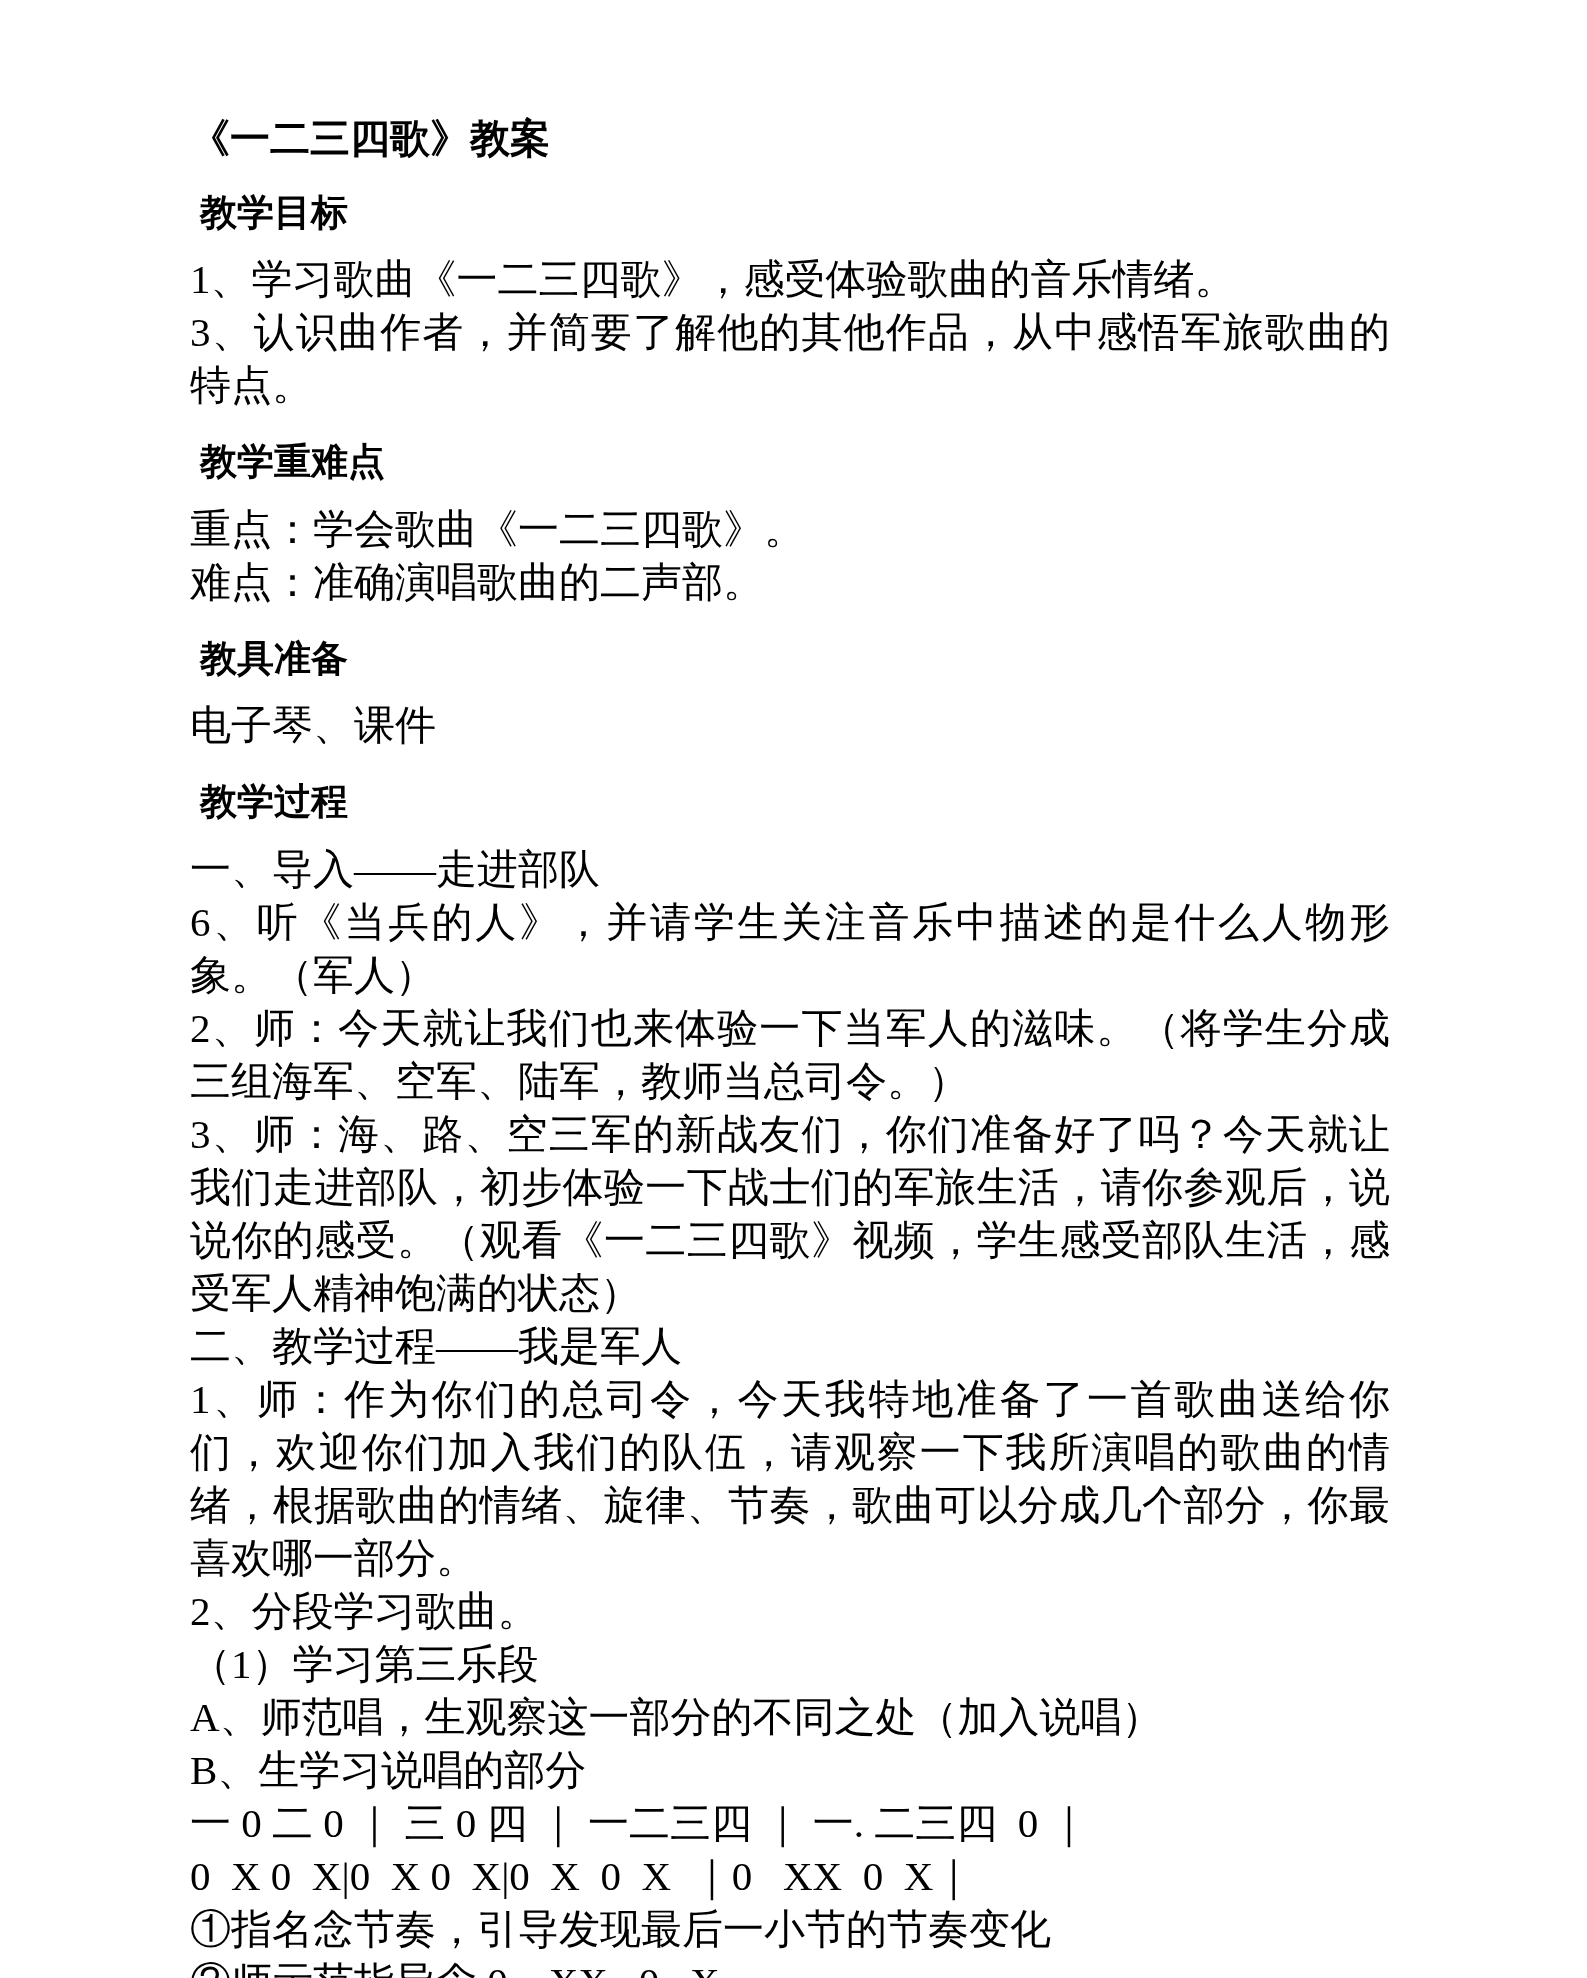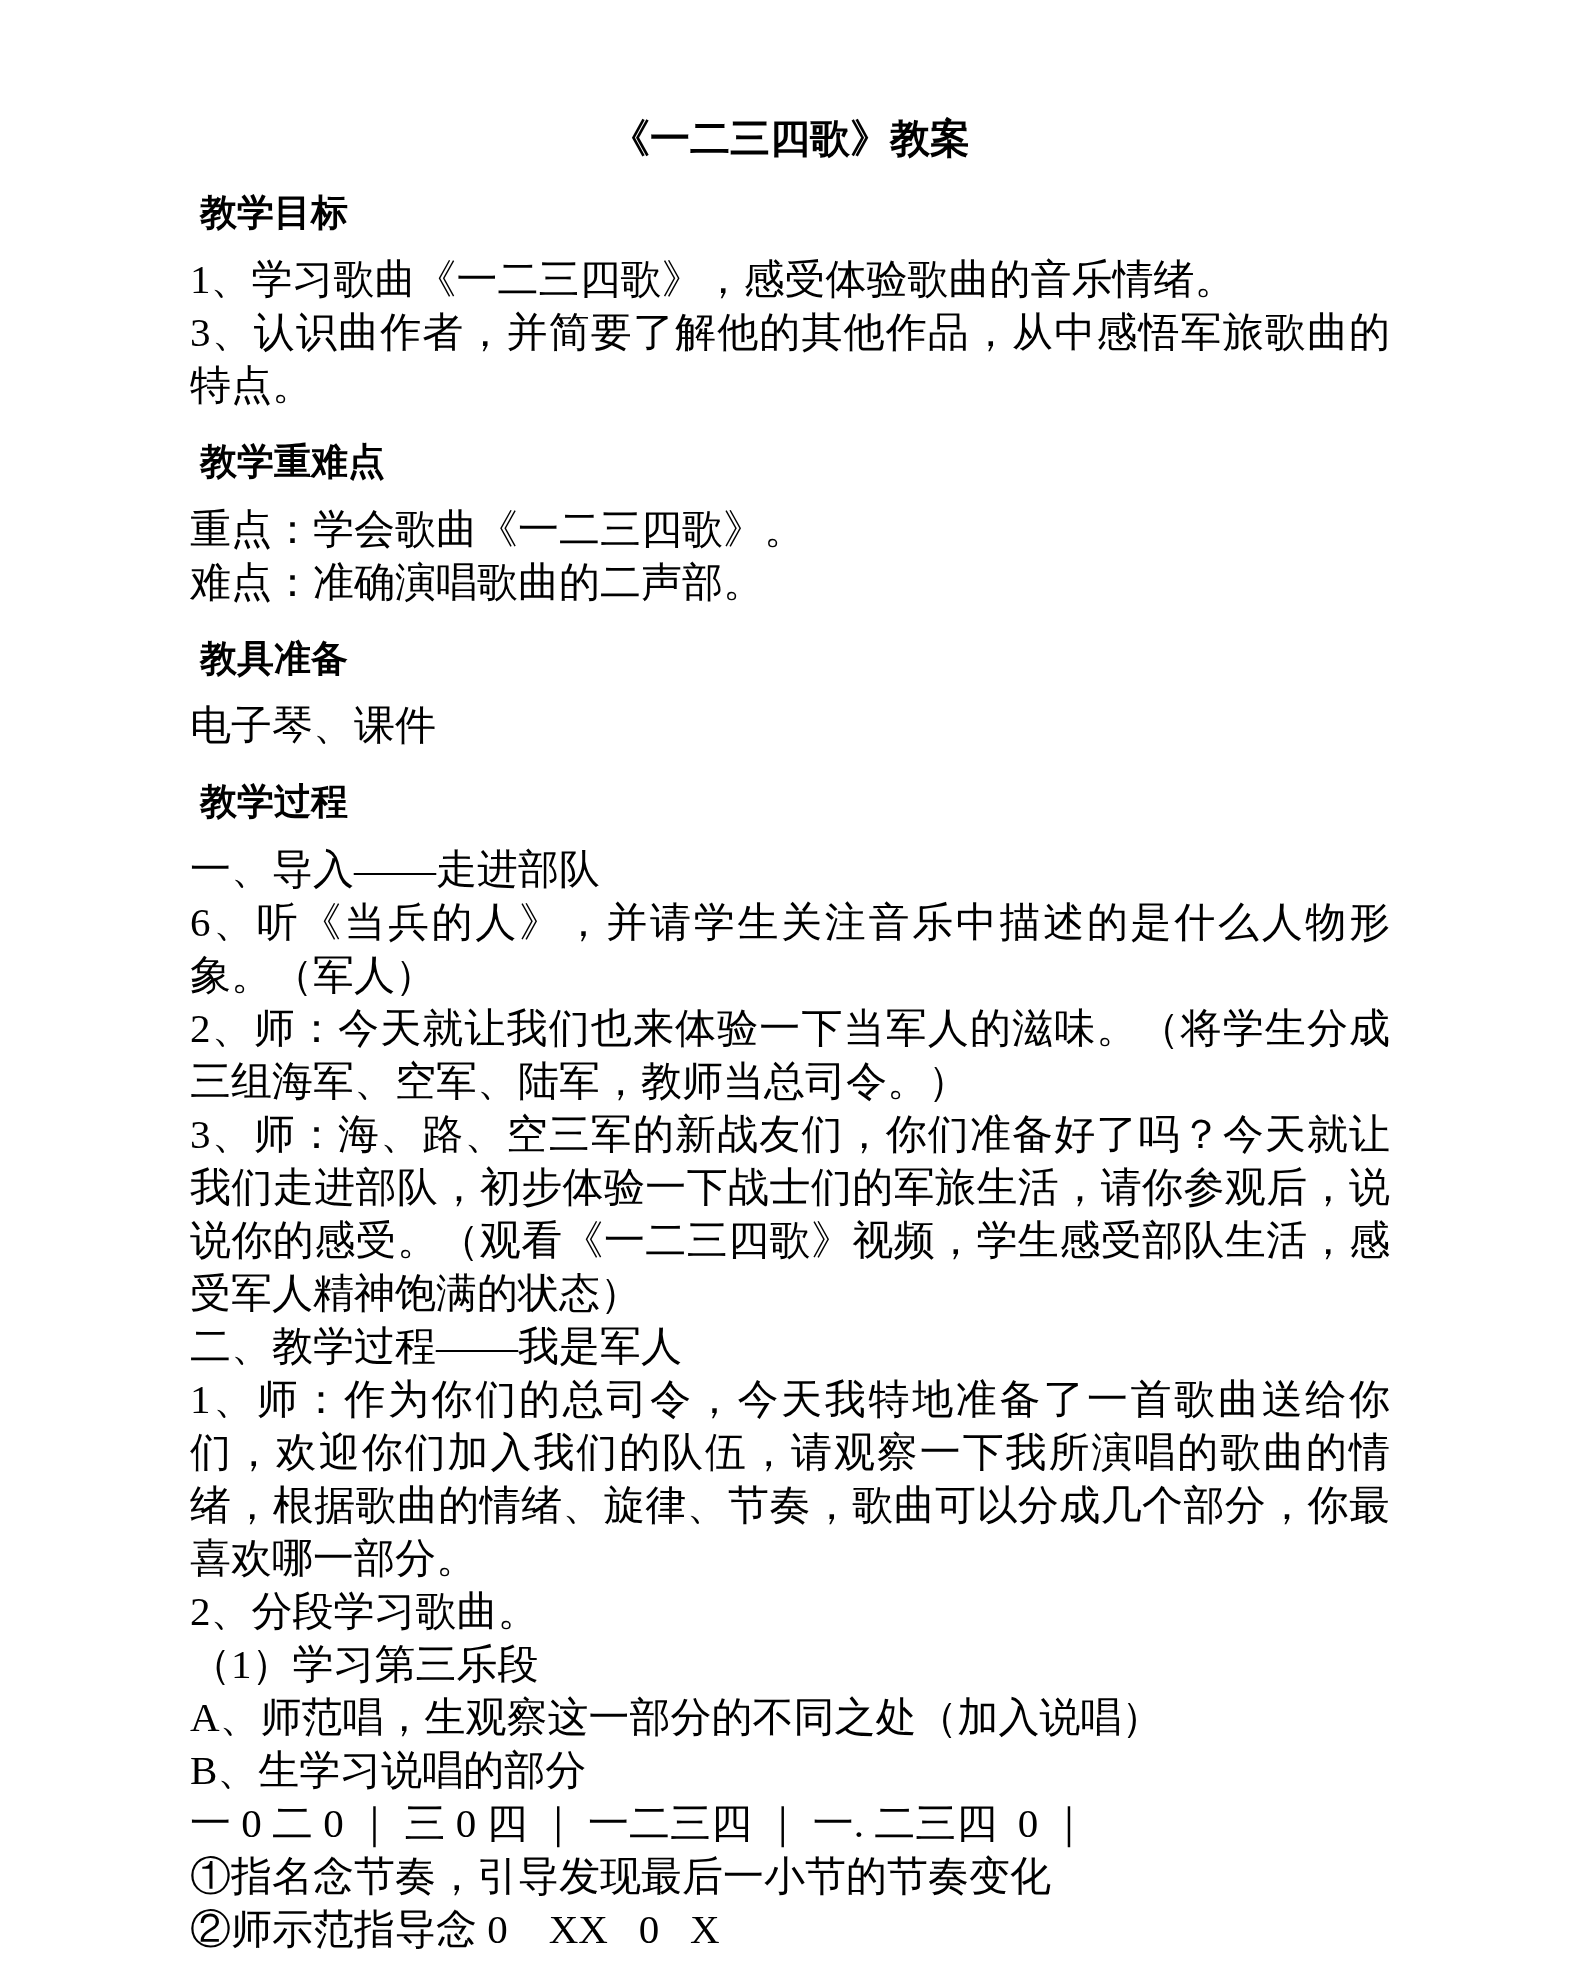--- a/index.html
+++ b/index.html
@@ -14,21 +14,21 @@
     margin: 0 auto;
     background: #ffffff;
     color: #000000;
     font-family: "Liberation Serif", "DejaVu Serif", serif;
     box-sizing: border-box;
     padding: 115px 197px 40px 190px;
   }
   .doc-title {
     font-size: 40px;
     font-weight: bold;
-    text-align: center;
+    text-align: left;
     line-height: 1.2;
     margin: 0 0 20px 0;
   }
   .section-heading {
     font-size: 37px;
     font-weight: bold;
     line-height: 1.2;
     margin: 28px 0 18px 10px;
   }
   .para {
@@ -64,16 +64,17 @@
   <p class="para">6、听《当兵的人》，并请学生关注音乐中描述的是什么人物形象。（军人）</p>
   <p class="para">2、师：今天就让我们也来体验一下当军人的滋味。（将学生分成三组海军、空军、陆军，教师当总司令。）</p>
   <p class="para">3、师：海、路、空三军的新战友们，你们准备好了吗？今天就让我们走进部队，初步体验一下战士们的军旅生活，请你参观后，说说你的感受。（观看《一二三四歌》视频，学生感受部队生活，感受军人精神饱满的状态）</p>
   <p class="para">二、教学过程——我是军人</p>
   <p class="para">1、师：作为你们的总司令，今天我特地准备了一首歌曲送给你们，欢迎你们加入我们的队伍，请观察一下我所演唱的歌曲的情绪，根据歌曲的情绪、旋律、节奏，歌曲可以分成几个部分，你最喜欢哪一部分。</p>
   <p class="para">2、分段学习歌曲。</p>
   <p class="para">（1）学习第三乐段</p>
   <p class="para">A、师范唱，生观察这一部分的不同之处（加入说唱）</p>
   <p class="para">B、生学习说唱的部分</p>
   <p class="para">一 0 二 0 ｜ 三 0 四 ｜ 一二三四 ｜ 一. 二三四  0 ｜</p>
+  <p class="para">0  X 0  X|0  X 0  X|0  X  0  X  ｜0   XX  0  X｜</p>
   <p class="para">①指名念节奏，引导发现最后一小节的节奏变化</p>
   <p class="para">②师示范指导念 0    XX   0   X</p>
 
 </div>
 
 </body></html>

